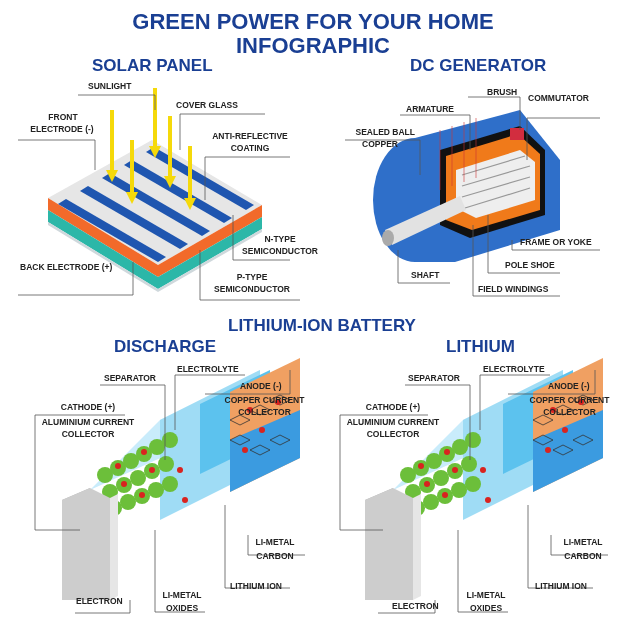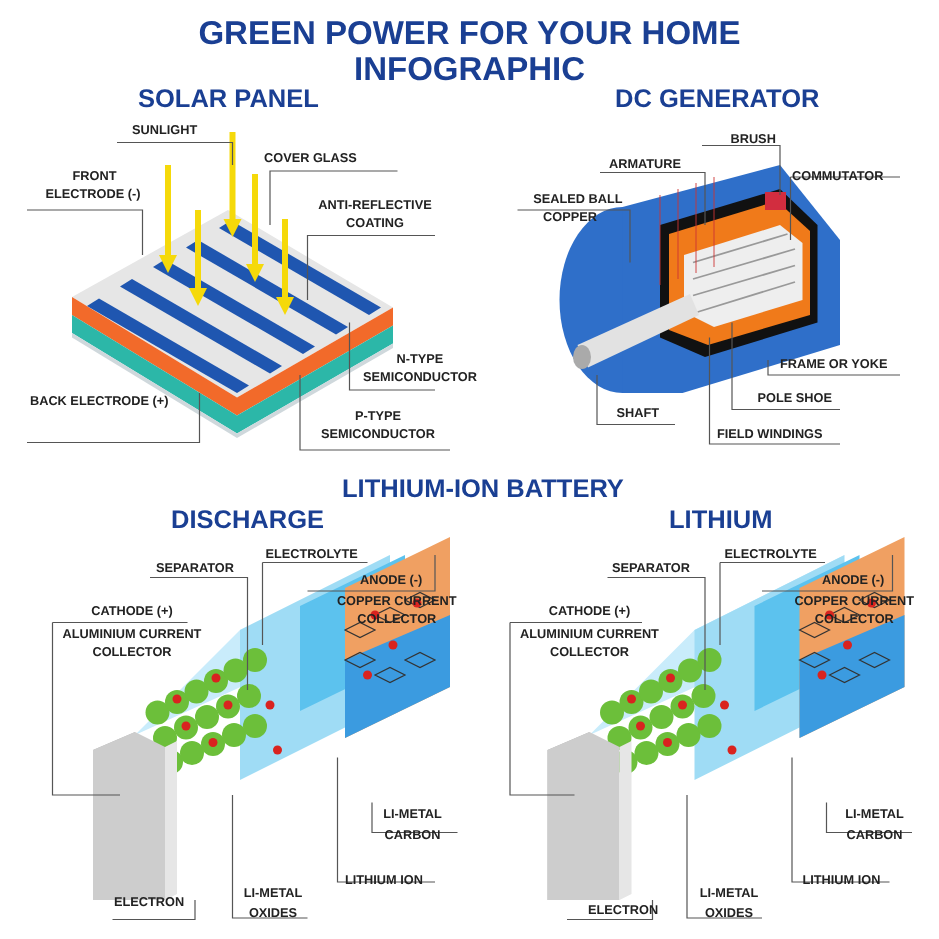--- a/index.html
+++ b/index.html
@@ -102,21 +102,21 @@
     <polyline points="345,140 420,140 420,175"></polyline>
     <polyline points="398,250 398,283 450,283"></polyline>
     <polyline points="473,225 473,296 560,296"></polyline>
     <polyline points="488,215 488,273 560,273"></polyline>
     <polyline points="512,240 512,250 600,250"></polyline>
   </g>
 </svg>
 
 <div class="lbl" style="left:475px;top:87px;padding-left:12px;">BRUSH</div>
 <div class="lbl" style="left:406px;top:104px;">ARMATURE</div>
-<div class="lbl" style="left:528px;top:112px;">COMMUTATOR</div>
+<div class="lbl" style="left:528px;top:93px;">COMMUTATOR</div>
 <div class="lbl" style="left:345px;top:127px;width:70px;text-align:right;">SEALED BALL</div>
 <div class="lbl" style="left:345px;top:139px;width:70px;">COPPER</div>
 <div class="lbl" style="left:520px;top:237px;">FRAME OR YOKE</div>
 <div class="lbl" style="left:505px;top:260px;">POLE SHOE</div>
 <div class="lbl" style="left:411px;top:270px;">SHAFT</div>
 <div class="lbl" style="left:478px;top:284px;">FIELD WINDINGS</div>
 
 <div class="h2" style="left:228px;top:316px;">LITHIUM-ION BATTERY</div>
 <div class="h2" style="left:114px;top:337px;">DISCHARGE</div>
 <div class="h2" style="left:446px;top:337px;">LITHIUM</div>

